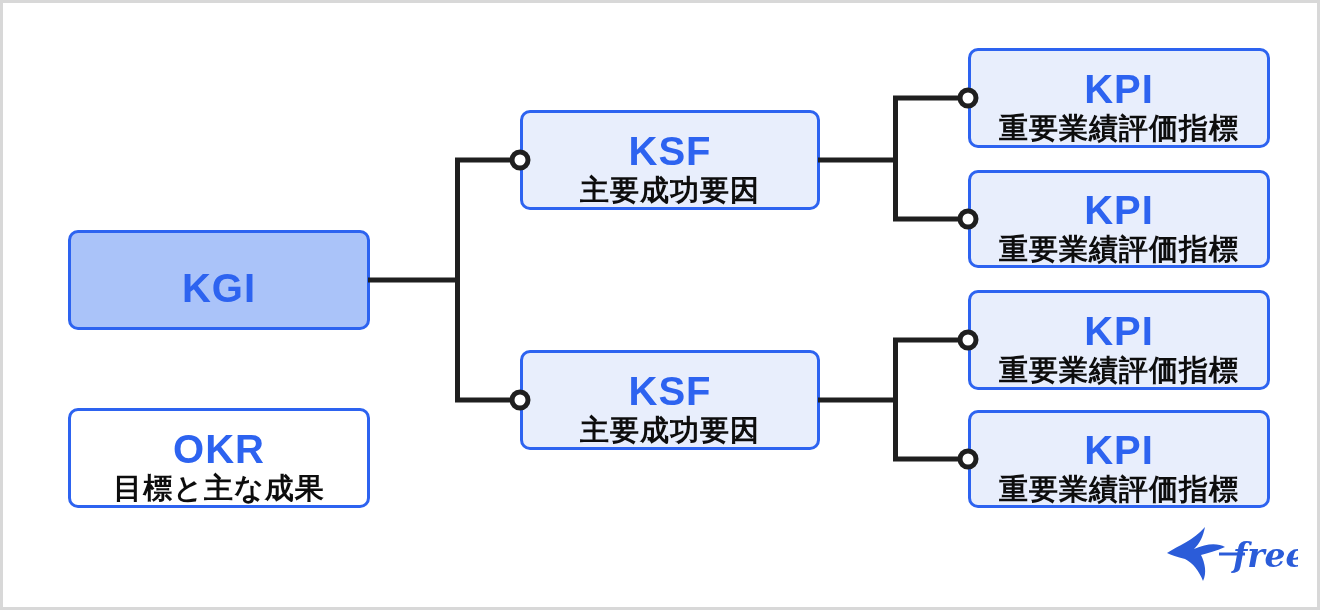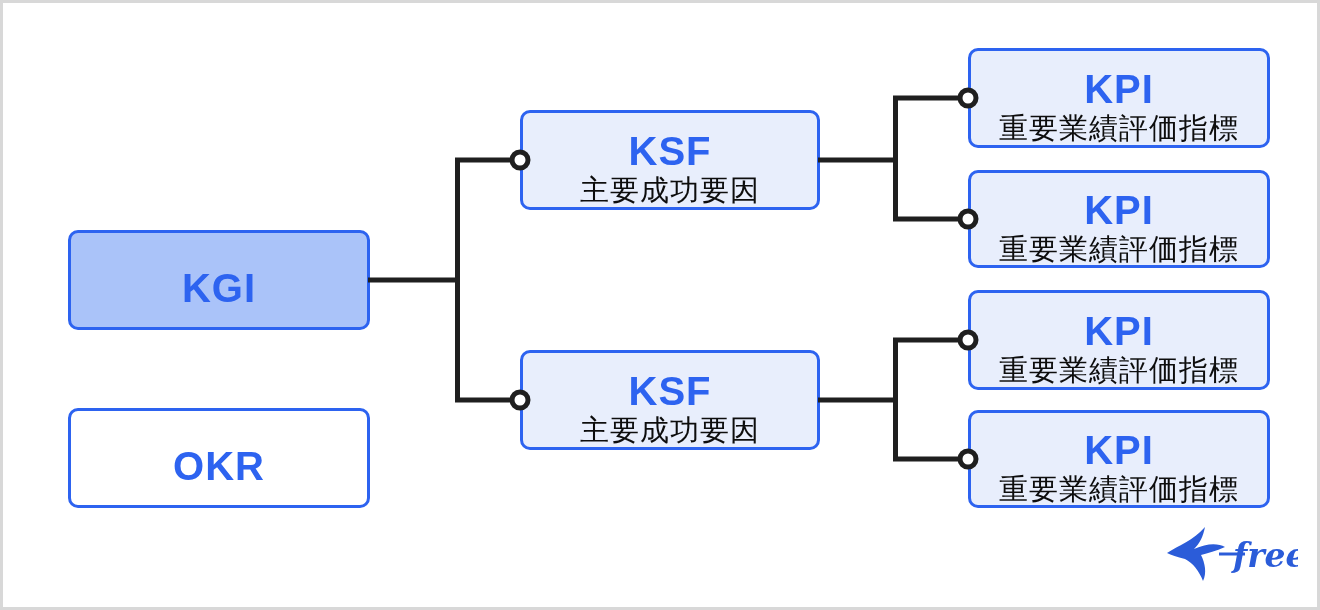--- a/index.html
+++ b/index.html
@@ -26,21 +26,21 @@
   .node .title{
     font-size:40px;
     font-weight:bold;
     color:#2d63f0;
     letter-spacing:1px;
     line-height:44px;
     margin-top:16px;
   }
   .node .subtitle{
     font-size:29px;
-    font-weight:normal;
+    font-weight:bold;
     color:#0d0d0d;
     line-height:34px;
     letter-spacing:1px;
     white-space:nowrap;
   }
   .fill-dark{background:#aac3f9;}
   .fill-light{background:#e8eefc;}
   .fill-white{background:#ffffff;}
 
   .node-kgi {left:65px; top:227px; width:302px; height:100px;gap:12px;}
@@ -70,20 +70,21 @@
 <body>
 
 <div class="canvas">
 
   <div class="node node-kgi fill-dark">
     <div class="title">KGI</div>
   </div>
 
   <div class="node node-okr fill-white">
     <div class="title">OKR</div>
+    <div class="subtitle">目標と主な成果</div>
   </div>
 
   <div class="node node-ksf1 fill-light">
     <div class="title">KSF</div>
     <div class="subtitle">主要成功要因</div>
   </div>
 
   <div class="node node-ksf2 fill-light">
     <div class="title">KSF</div>
     <div class="subtitle">主要成功要因</div>

